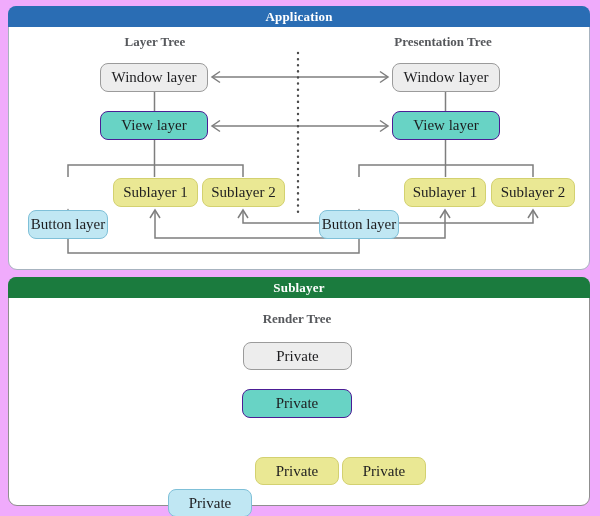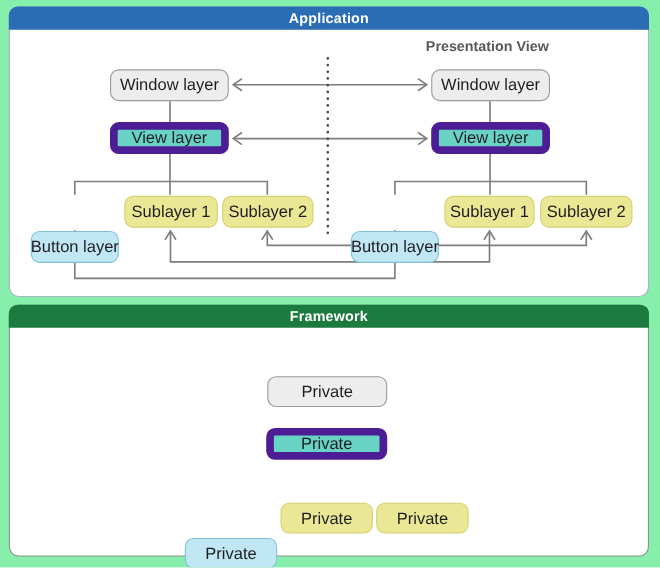--- a/index.html
+++ b/index.html
@@ -1,53 +1,54 @@
 <!DOCTYPE html>
 <html><head>
 <meta charset="utf-8">
 <style>
   html,body{margin:0;padding:0;background:#ffffff;}
   #stage{
     position:relative;width:600px;height:516px;
-    font-family:Liberation Sans, sans-serif;
-    background:#86efac;overflow:hidden;
+    font-family:Liberation Serif, serif;
+    background:#f0abfc;overflow:hidden;
   }
   .panel{position:absolute;background:#ffffff;border-radius:9px;box-sizing:border-box;}
   .panel.app{left:8px;top:6px;width:582px;height:264px;border:1px solid #a7b3bf;}
   .panel.fw{left:8px;top:277px;width:582px;height:229px;border:1px solid #8f8f8f;}
   .panel-header{
     position:absolute;left:-1px;top:-1px;right:-1px;height:21px;
     border-radius:8px 8px 0 0;color:#ffffff;font-size:13px;font-weight:bold;
     display:flex;align-items:center;justify-content:center;letter-spacing:.2px;
   }
   .tree-label{
     position:absolute;width:170px;text-align:center;
     font-size:13px;font-weight:bold;color:#56585c;
   }
   .node{
     position:absolute;box-sizing:border-box;border-radius:8px;
     display:flex;align-items:center;justify-content:center;
     font-size:15px;font-weight:500;color:#1d1d1f;white-space:nowrap;
   }
   .node.gray {background:#ededed;border:1.5px solid #9b9b9b;}
-  .node.teal {background:#68d3c5;border:7px solid #4c1d95;}
+  .node.teal {background:#68d3c5;border:1px solid #4c1d95;}
   .node.blue {background:#c0e7f3;border:1.5px solid #7fc0d8;margin-top:32px;}
   .node.yellow{background:#eae894;border:1.5px solid #d3d170;}
   svg.wires{position:absolute;left:0;top:0;pointer-events:none;}
 </style>
 </head>
 <body>
 
 <div id="stage">
 
   <div class="panel app">
     <div class="panel-header" style="background: rgb(42, 109, 180);">Application</div>
   </div>
 
-  <div class="tree-label" style="left:358px;top:34px;">Presentation View</div>
+  <div class="tree-label" style="left:70px;top:34px;">Layer Tree</div>
+  <div class="tree-label" style="left:358px;top:34px;">Presentation Tree</div>
 
   <svg class="wires" width="600" height="516" viewBox="0 0 600 516">
     <g stroke="#7e7e7e" stroke-width="1.5" fill="none">
 
       <path d="M154.5,92 V111"></path>
       <path d="M154.5,140 V177"></path>
       <path d="M68,177 V165 H243 V177"></path>
 
       <path d="M445.5,92 V111"></path>
       <path d="M445.5,140 V177"></path>
@@ -84,23 +85,24 @@
   <div class="node yellow" style="left:113px;top:178px;width:85px;height:29px;">Sublayer 1</div>
   <div class="node yellow" style="left:202px;top:178px;width:83px;height:29px;">Sublayer 2</div>
 
   <div class="node gray" style="left:392px;top:63px;width:108px;height:29px;">Window layer</div>
   <div class="node teal" style="left:392px;top:111px;width:108px;height:29px;">View layer</div>
   <div class="node blue" style="left:319px;top:178px;width:80px;height:29px;">Button layer</div>
   <div class="node yellow" style="left:404px;top:178px;width:82px;height:29px;">Sublayer 1</div>
   <div class="node yellow" style="left:491px;top:178px;width:84px;height:29px;">Sublayer 2</div>
 
   <div class="panel fw">
-    <div class="panel-header" style="background: rgb(27, 123, 62);">Framework</div>
+    <div class="panel-header" style="background: rgb(27, 123, 62);">Sublayer</div>
   </div>
 
+  <div class="tree-label" style="left:212px;top:311px;">Render Tree</div>
 
   <div class="node gray" style="left:243px;top:342px;width:109px;height:28px;">Private</div>
   <div class="node teal" style="left:242px;top:389px;width:110px;height:29px;">Private</div>
   <div class="node blue" style="left:168px;top:457px;width:84px;height:28px;">Private</div>
   <div class="node yellow" style="left:255px;top:457px;width:84px;height:28px;">Private</div>
   <div class="node yellow" style="left:342px;top:457px;width:84px;height:28px;">Private</div>
 
 </div>
 
 </body></html>

